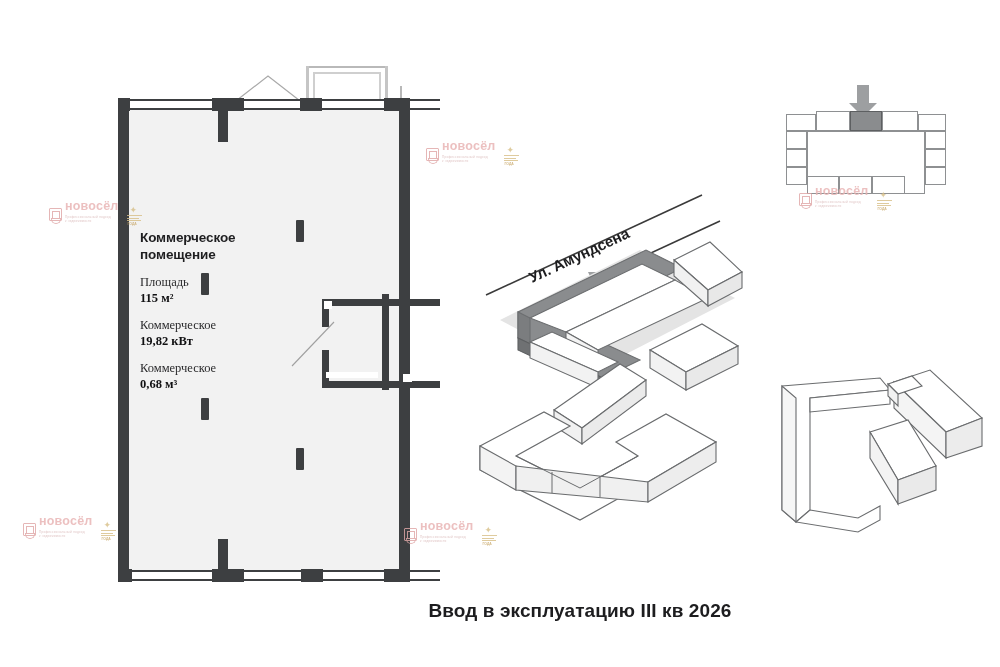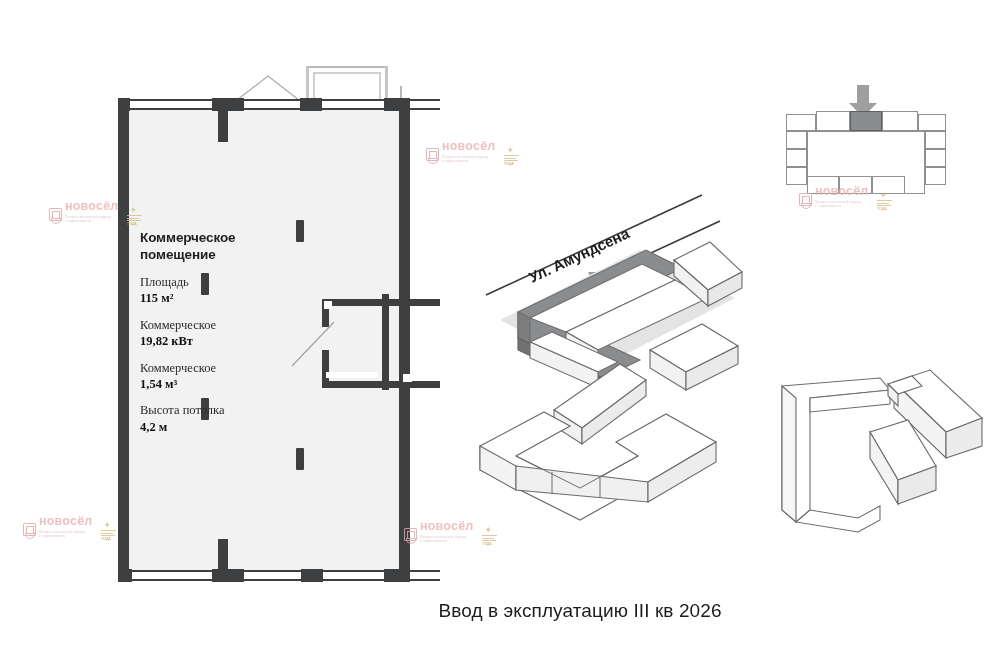--- a/index.html
+++ b/index.html
@@ -36,21 +36,21 @@
   .km-hl{position:absolute;background:#8a8c8e;border:1px solid #5d5f61;box-sizing:border-box;}
   .km-arrow{position:absolute;}
 
   
   #iso-main{position:absolute;left:470px;top:190px;width:330px;height:330px;}
   #iso-right{position:absolute;left:770px;top:360px;width:225px;height:200px;}
   #street{position:absolute;left:490px;top:195px;width:260px;height:130px;}
 
   
   #caption{position:absolute;left:0;top:600px;width:1000px;text-align:center;}
-  #caption .cap-text{display:inline-block;margin-left:160px;font-size:19px;color:#1d1d1f;letter-spacing:0.1px;font-weight:400;}
+  #caption .cap-text{display:inline-block;margin-left:160px;font-size:19px;color:#1d1d1f;letter-spacing:0.1px;font-weight:700;}
 
   
   .wm{position:absolute;opacity:.82;pointer-events:none;user-select:none;}
   .wm-inner{display:flex;align-items:flex-end;gap:4px;}
   .wm-logo{width:13px;height:16px;position:relative;flex:none;}
   .wm-logo .lg-b{position:absolute;left:1px;top:0;width:11px;height:11px;border:1.4px solid #e0a7a7;border-radius:1px;}
   .wm-logo .lg-s{position:absolute;left:3.5px;top:2.5px;width:6px;height:6px;border:1.2px solid #e0a7a7;}
   .wm-logo .lg-u{position:absolute;left:2.5px;top:10px;width:8px;height:5px;border:1.4px solid #e0a7a7;border-top:none;border-radius:0 0 5px 5px;}
   .wm-txtwrap{display:flex;flex-direction:column;justify-content:center;}
   .wm-name{font-size:12.5px;color:#e8b3b3;font-weight:700;letter-spacing:.2px;line-height:1;}
@@ -139,25 +139,21 @@
       <div class="info-row">
         <div class="info-lbl">Площадь</div>
         <div class="info-val">115 м²</div>
       </div>
       <div class="info-row">
         <div class="info-lbl">Коммерческое</div>
         <div class="info-val">19,82 кВт</div>
       </div>
       <div class="info-row">
         <div class="info-lbl">Коммерческое</div>
-        <div class="info-val">1,54 м³</div>
-      </div>
-      <div class="info-row">
-        <div class="info-lbl">Высота потолка</div>
-        <div class="info-val">4,2 м</div>
+        <div class="info-val">0,68 м³</div>
       </div>
     </div>
   </div>
 
   <div id="keymap">
 
     <svg class="km-arrow" style="left:70px;top:0px;width:30px;height:33px;">
       <polygon points="9,0 21,0 21,18 29,18 15,32 1,18 9,18" fill="#9d9fa1"></polygon>
     </svg>
 

